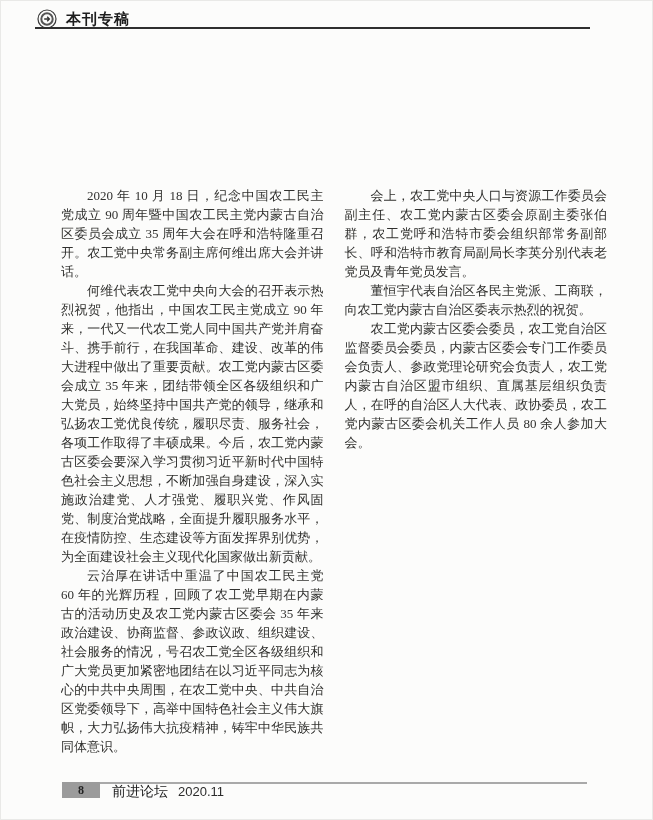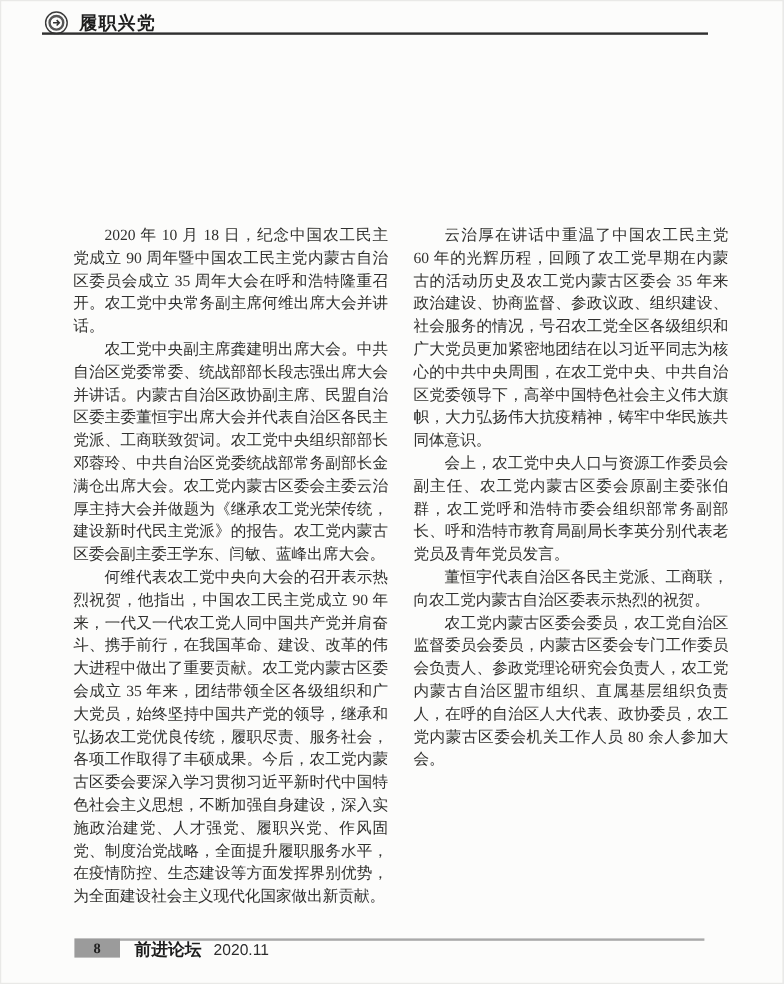--- a/index.html
+++ b/index.html
@@ -80,21 +80,21 @@
     font-family: "Liberation Serif", serif;
     font-weight: 700;
     font-size: 12px;
     line-height: 16px;
     text-align: center;
   }
   .journal-name {
     position: absolute;
     top: 783px; left: 112px;
     font-family: "Liberation Sans", sans-serif;
-    font-weight: 700;
+    font-weight: 400;
     font-size: 14px;
     color: #1c1c1c;
     white-space: nowrap;
   }
   .issue-no {
     position: absolute;
     top: 784px; left: 178px;
     font-family: "Liberation Sans", sans-serif;
     font-weight: 400;
     font-size: 13px;
@@ -108,28 +108,27 @@
 <div class="page">
 
   <div class="hdr">
     <span class="hdr-icon">
       <svg width="20" height="20" viewBox="0 0 20 20" xmlns="http://www.w3.org/2000/svg">
         <circle cx="10" cy="10" r="9" fill="none" stroke="#3a3a3a" stroke-width="1.2"></circle>
         <circle cx="10" cy="10" r="5.7" fill="none" stroke="#555" stroke-width="2"></circle>
         <path d="M7.2 10 H12 M10.2 7.8 L12.4 10 L10.2 12.2" fill="none" stroke="#333" stroke-width="1.3"></path>
       </svg>
     </span>
-    <span class="hdr-tag">履职兴党</span>
+    <span class="hdr-tag">本刊专稿</span>
   </div>
   <div class="hdr-rule"></div>
 
 
   <main class="body-cols">
     <p>2020 年 10 月 18 日，纪念中国农工民主党成立 90 周年暨中国农工民主党内蒙古自治区委员会成立 35 周年大会在呼和浩特隆重召开。农工党中央常务副主席何维出席大会并讲话。</p>
-    <p>农工党中央副主席龚建明出席大会。中共自治区党委常委、统战部部长段志强出席大会并讲话。内蒙古自治区政协副主席、民盟自治区委主委董恒宇出席大会并代表自治区各民主党派、工商联致贺词。农工党中央组织部部长邓蓉玲、中共自治区党委统战部常务副部长金满仓出席大会。农工党内蒙古区委会主委云治厚主持大会并做题为《继承农工党光荣传统，建设新时代民主党派》的报告。农工党内蒙古区委会副主委王学东、闫敏、蓝峰出席大会。</p>
     <p>何维代表农工党中央向大会的召开表示热烈祝贺，他指出，中国农工民主党成立 90 年来，一代又一代农工党人同中国共产党并肩奋斗、携手前行，在我国革命、建设、改革的伟大进程中做出了重要贡献。农工党内蒙古区委会成立 35 年来，团结带领全区各级组织和广大党员，始终坚持中国共产党的领导，继承和弘扬农工党优良传统，履职尽责、服务社会，各项工作取得了丰硕成果。今后，农工党内蒙古区委会要深入学习贯彻习近平新时代中国特色社会主义思想，不断加强自身建设，深入实施政治建党、人才强党、履职兴党、作风固党、制度治党战略，全面提升履职服务水平，在疫情防控、生态建设等方面发挥界别优势，为全面建设社会主义现代化国家做出新贡献。</p>
     <p>云治厚在讲话中重温了中国农工民主党 60 年的光辉历程，回顾了农工党早期在内蒙古的活动历史及农工党内蒙古区委会 35 年来政治建设、协商监督、参政议政、组织建设、社会服务的情况，号召农工党全区各级组织和广大党员更加紧密地团结在以习近平同志为核心的中共中央周围，在农工党中央、中共自治区党委领导下，高举中国特色社会主义伟大旗帜，大力弘扬伟大抗疫精神，铸牢中华民族共同体意识。</p>
     <p>会上，农工党中央人口与资源工作委员会副主任、农工党内蒙古区委会原副主委张伯群，农工党呼和浩特市委会组织部常务副部长、呼和浩特市教育局副局长李英分别代表老党员及青年党员发言。</p>
     <p>董恒宇代表自治区各民主党派、工商联，向农工党内蒙古自治区委表示热烈的祝贺。</p>
     <p><span>农工党内蒙古区委会委员，农工党自治区监督委员会委员，内蒙古区委会专门工作委员会负责人、参政党理论研究会负责人，农工党内蒙古自治区盟市组织、直属基层组织负责人，在呼的自治区人大代表、政协委员，农工党内蒙古区委会机关工作人员 80 余人参加大会。</span></p>
 
   </main>
 
   <div class="footer-rule"></div>
   <div class="pageno-box">8</div>

